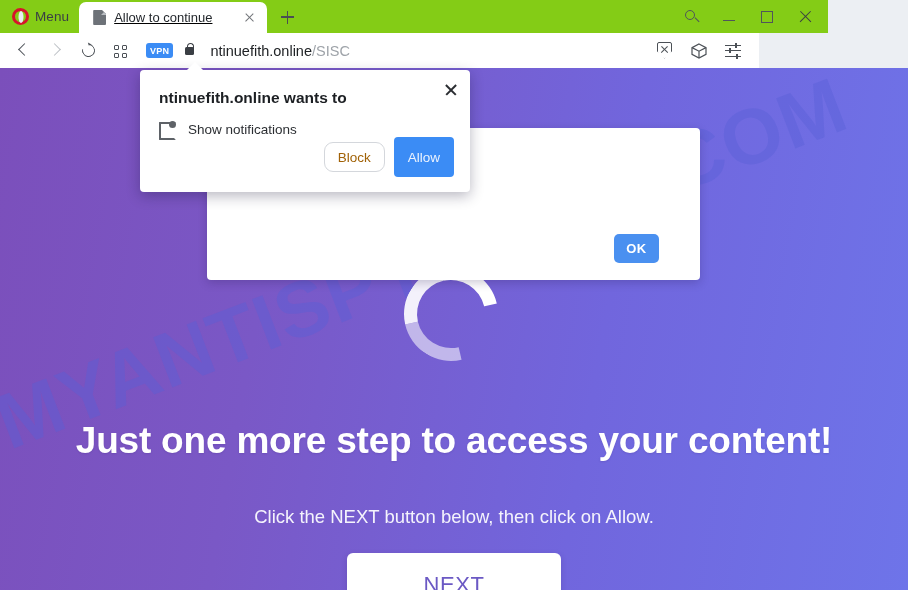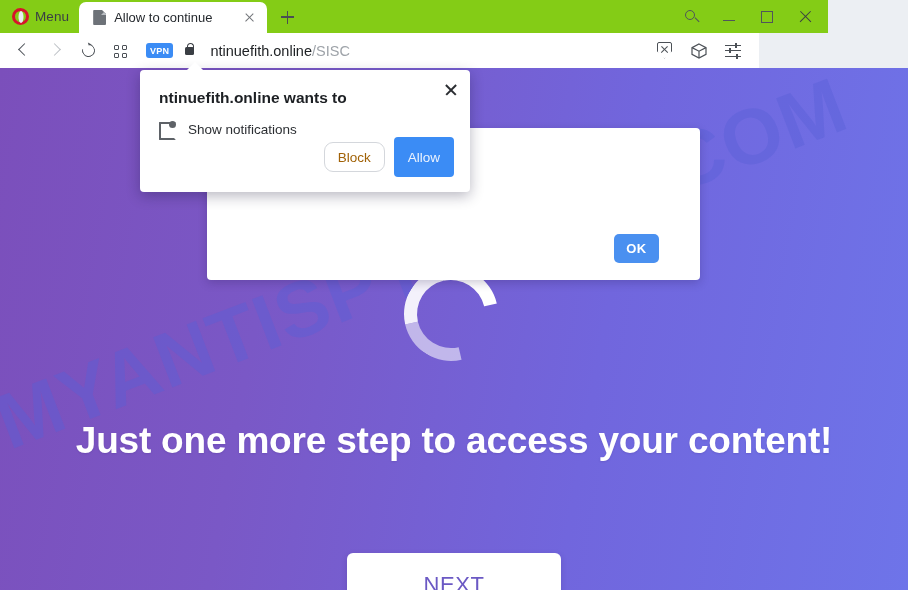--- a/index.html
+++ b/index.html
@@ -34,20 +34,21 @@
   }
   .menu-label { font-size: 13.5px; color: #3b3f45; letter-spacing: .1px; }
 
   .tab {
     position: relative;
     display: flex; align-items: center; gap: 8px;
     width: 188px; height: 31px;
     background: #fff;
     border-radius: 7px 7px 0 0;
     padding: 0 9px 0 14px;
+    text-decoration: underline;
   }
   .tab-favicon {
     width: 13px; height: 15px; position: relative; flex: 0 0 auto;
     background: #6d7278;
     border-radius: 1px 0 1px 1px;
     clip-path: polygon(0 0, 68% 0, 100% 26%, 100% 100%, 0 100%);
   }
   .tab-favicon::after{
     content:""; position:absolute; right:0; top:0;
     border-width: 0 0 5px 5px; border-style: solid;
@@ -375,20 +376,21 @@
     </div>
   </div>
 
   <div class="page">
 
     <div class="watermark">MYANTISPYWARE.COM</div>
 
     <div class="spinner"></div>
 
     <div class="headline">Just one more step to access your content!</div>
+    <div class="subline">Click the NEXT button below, then click on Allow.</div>
 
     <div class="next-btn">NEXT</div>
 
     <div class="site-modal">
       <div class="site-modal-text">≡≡</div>
       <div class="ok-btn">OK</div>
     </div>
 
   </div>
 

